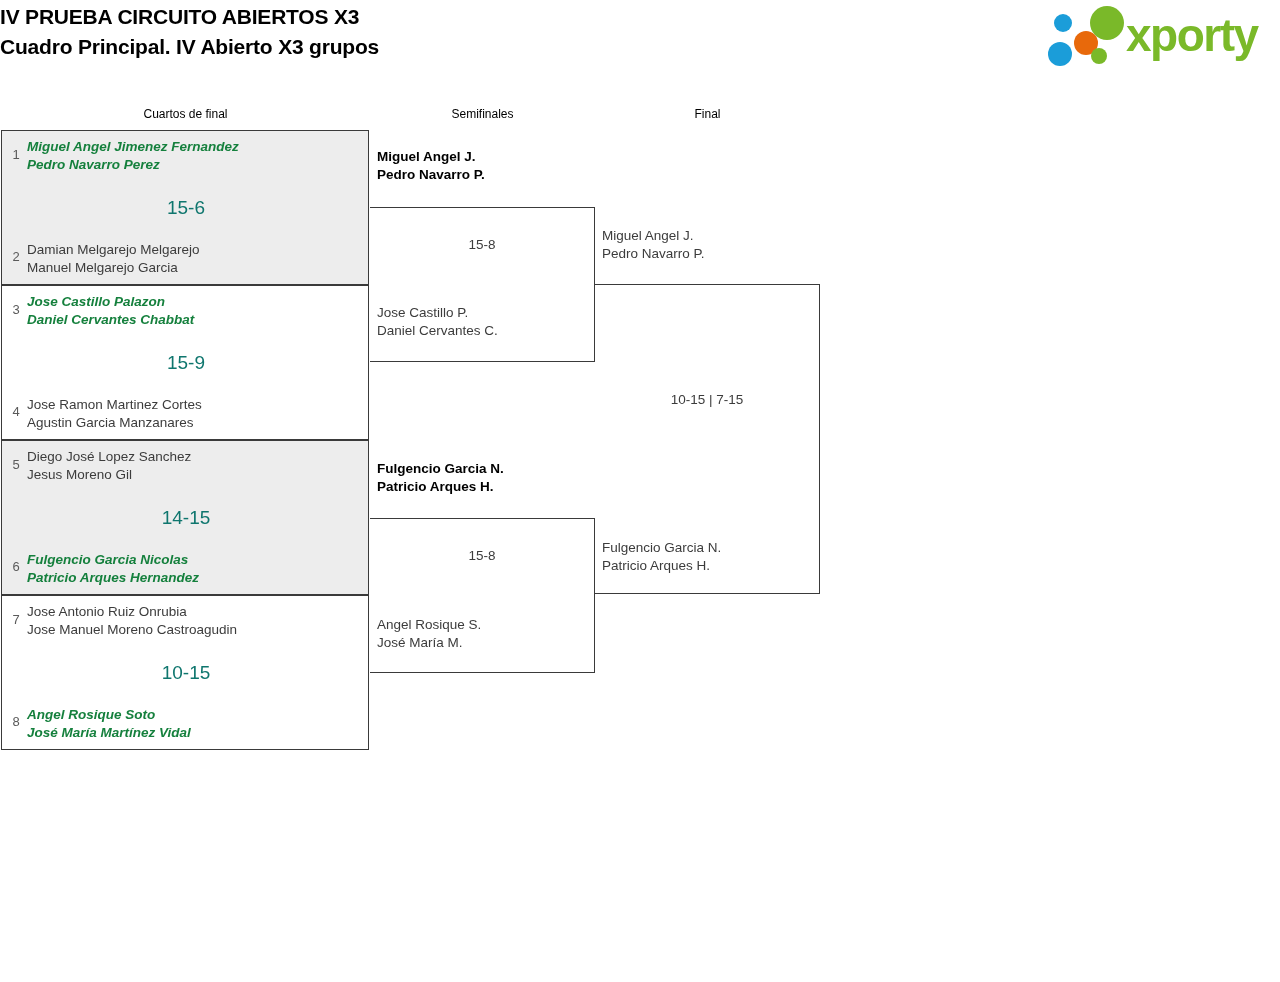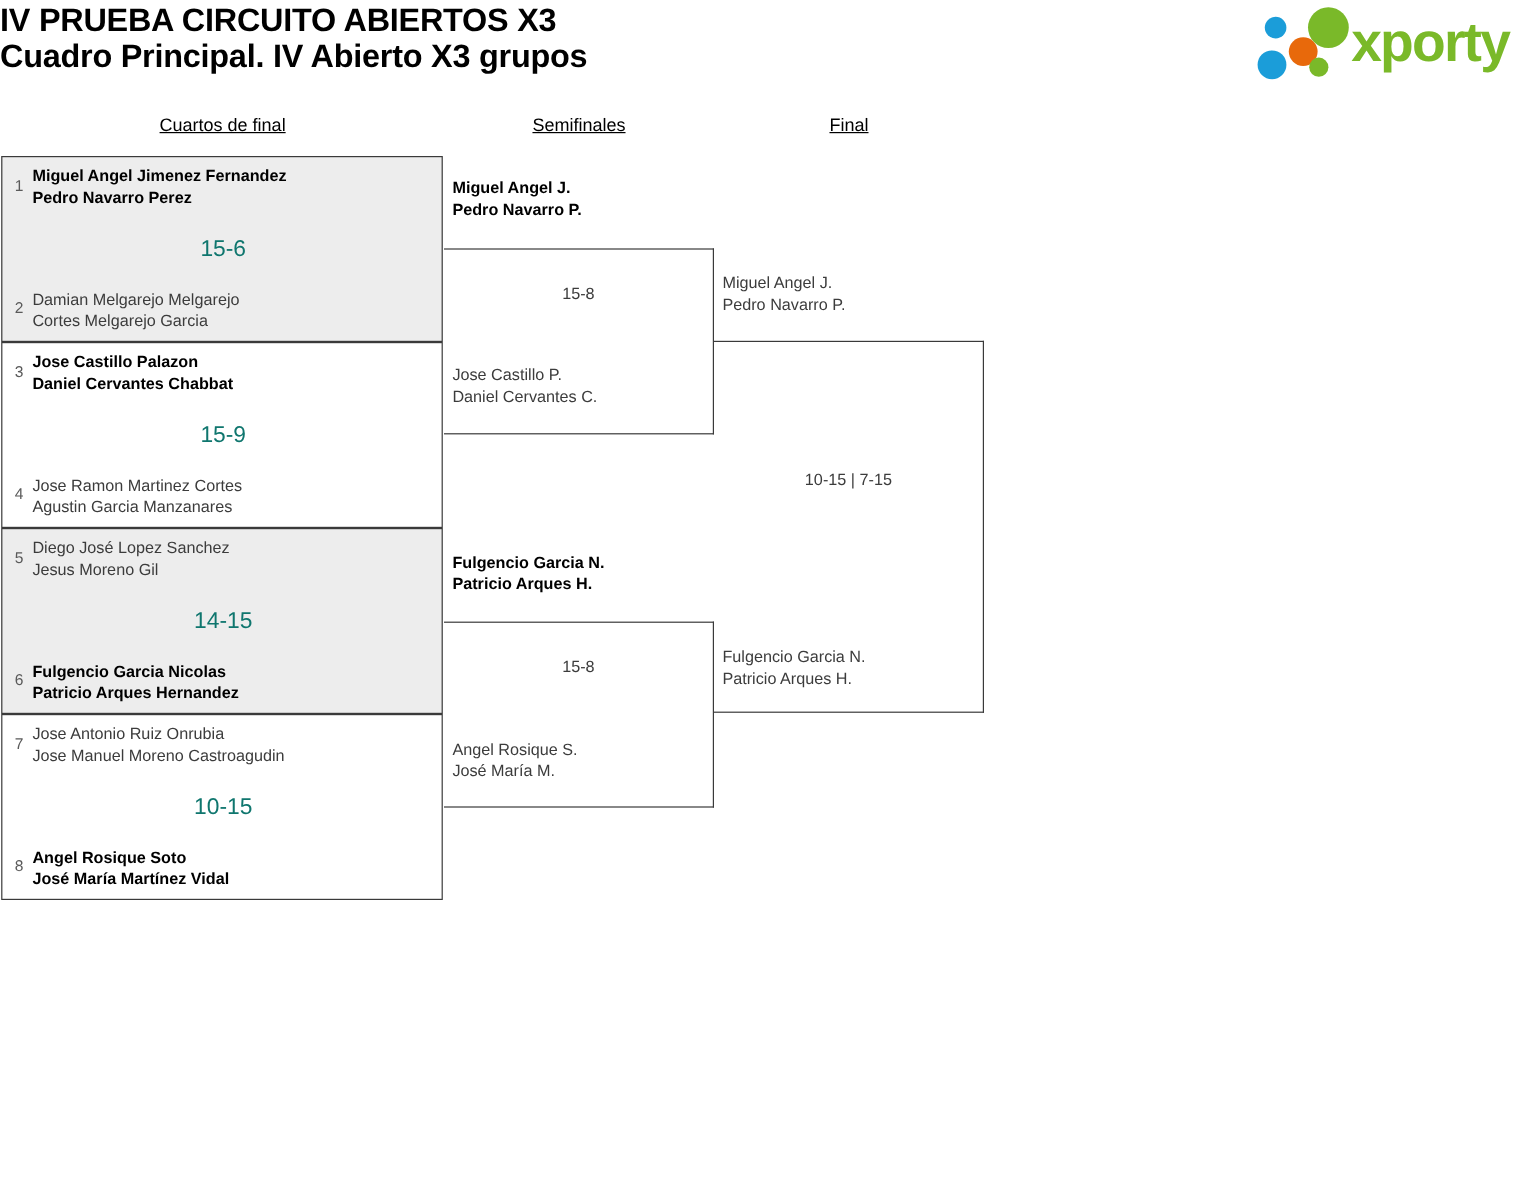--- a/index.html
+++ b/index.html
@@ -18,21 +18,21 @@
 
   
   #header-title {
     position: absolute;
     left: 0px;
     top: 2px;
     width: 1000px;
   }
   .title-line {
     display: block;
-    font-size: 27px;
+    font-size: 21px;
     font-weight: bold;
     line-height: 30px;
     color: #000000;
     letter-spacing: -0.2px;
     white-space: nowrap;
   }
 
   
   #brand-logo {
     position: absolute;
@@ -51,26 +51,25 @@
     top: -2px;
     font-size: 46px;
     font-weight: bold;
     letter-spacing: -1.5px;
     line-height: 62px;
   }
 
   
   .round-header {
     position: absolute;
-    top: 96px;
-    font-size: 15px;
+    top: 107px;
+    font-size: 12px;
     color: #000000;
     text-align: center;
     white-space: nowrap;
-    text-decoration: underline;
   }
   #round-header-qf { left: 1px;   width: 369px; }
   #round-header-sf { left: 370px; width: 225px; }
   #round-header-f  { left: 595px; width: 225px; text-align: center; }
 
   
   #bracket {
     position: absolute;
     left: 0;
     top: 0;
@@ -110,21 +109,22 @@
     left: 25px;
     width: 335px;
     font-size: 13.5px;
     line-height: 18px;
     color: #3c3c3c;
   }
   .team.top    { top: 7px; }
   .team.bottom { top: 110px; }
   .team.winner {
     font-weight: bold;
-    color: #000000;
+    color: #15803d;
+    font-style: italic;
   }
   .team .player { display: block; white-space: nowrap; }
 
   .qf-score {
     position: absolute;
     left: 0;
     top: 66px;
     width: 368px;
     text-align: center;
     font-size: 19px;
@@ -228,21 +228,21 @@
   <div class="qf-match shaded" id="qf-match-1">
     <span class="seed top">1</span>
     <div class="team top winner">
       <span class="player">Miguel Angel Jimenez Fernandez</span>
       <span class="player">Pedro Navarro Perez</span>
     </div>
     <div class="qf-score">15-6</div>
     <span class="seed bottom">2</span>
     <div class="team bottom">
       <span class="player">Damian Melgarejo Melgarejo</span>
-      <span class="player">Cortes Melgarejo Garcia</span>
+      <span class="player">Manuel Melgarejo Garcia</span>
     </div>
   </div>
 
   <div class="qf-match plain" id="qf-match-2">
     <span class="seed top">3</span>
     <div class="team top winner">
       <span class="player">Jose Castillo Palazon</span>
       <span class="player">Daniel Cervantes Chabbat</span>
     </div>
     <div class="qf-score">15-9</div>

